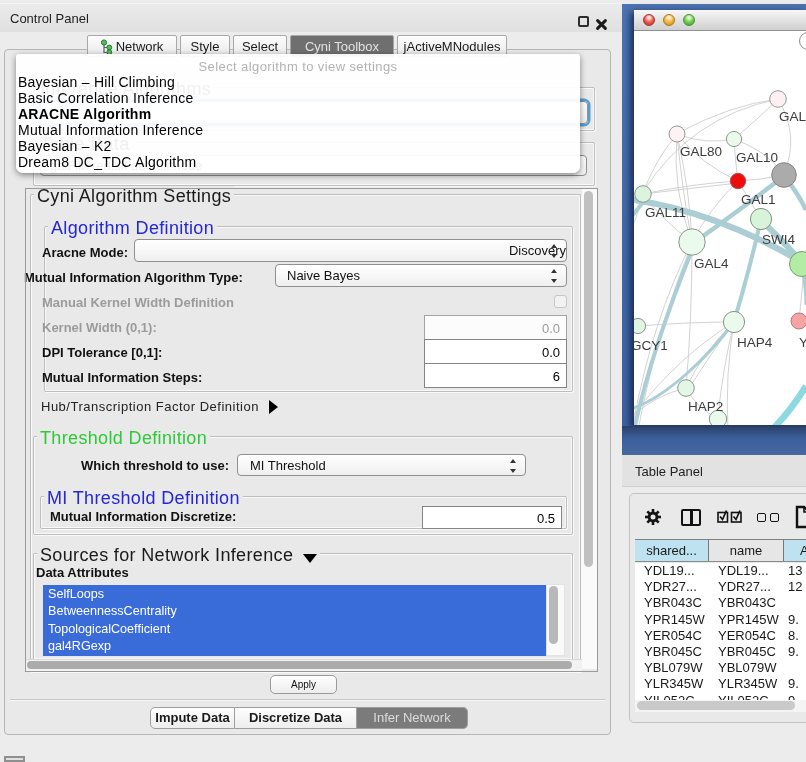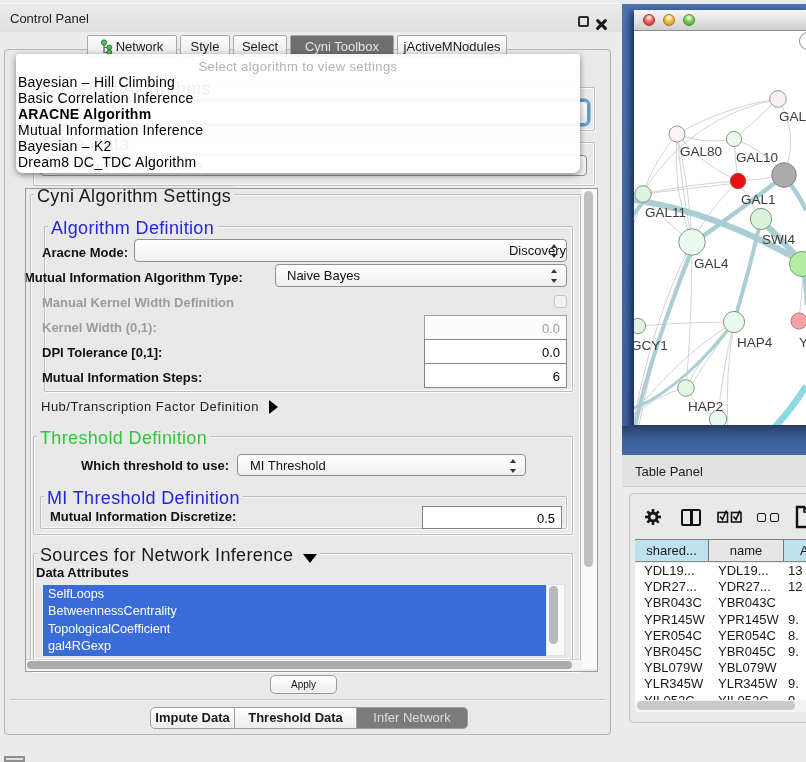--- a/index.html
+++ b/index.html
@@ -139,21 +139,21 @@
 <div class="abs" style="left:25px;top:188px;width:573px;height:484px;border:1px solid #9a9a9a;"></div>
 <div class="abs" style="left:582px;top:189px;width:15px;height:480px;background:#fafafa;"></div>
 <div class="thumb" style="left:584px;top:191px;width:9px;height:376px;background:#c0c0c0;"></div>
 <div class="abs" style="left:26px;top:659px;width:556px;height:12px;background:#f2f2f2;border-top:1px solid #d8d8d8;"></div>
 <div class="thumb" style="left:27px;top:661px;width:545px;height:8px;background:#ababab;"></div>
 
 <div class="abs" style="left:10px;top:699px;width:595px;height:2px;border-top:1px solid #c6c6c6;border-bottom:1px solid #f6f6f6;"></div>
 <div id="applybtn" class="abs">Apply</div>
 <div class="btabs" style="left:150px;top:707px;">
   <div class="btab first" style="width:85px;">Impute Data</div>
-  <div class="btab" style="width:122px;">Threshold Data</div>
+  <div class="btab" style="width:122px;">Discretize Data</div>
   <div class="btab sel last" style="width:111px;">Infer Network</div>
 </div>
 
 <div class="tabs abs" style="left:87px;top:35px;">
   <div class="tab" style="width:90px;"><svg width="12" height="15" viewBox="0 0 12 15" style="vertical-align:-3px;margin-right:3px;">
         <path d="M3,4 L3,13.5 L8,13.5 M3,8.5 L7,8.5" fill="none" stroke="#5a5a6a" stroke-width="1.2"></path>
         <circle cx="3" cy="3.5" r="2.6" fill="#57bd57" stroke="#1d7a2d" stroke-width="1"></circle>
         <circle cx="8.3" cy="8.5" r="2.4" fill="#57bd57" stroke="#1d7a2d" stroke-width="1"></circle>
         <circle cx="8.3" cy="13.2" r="2.4" fill="#57bd57" stroke="#1d7a2d" stroke-width="1"></circle>
       </svg>Network</div>

